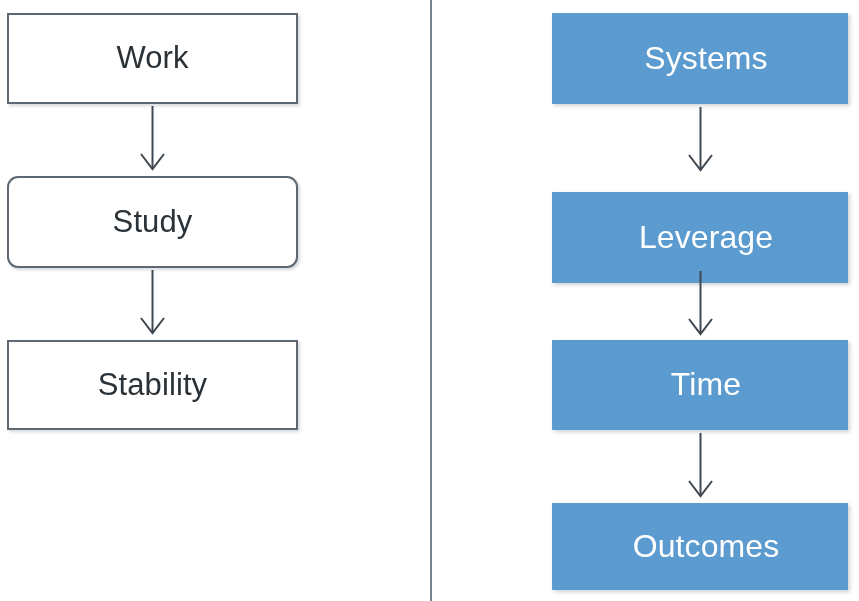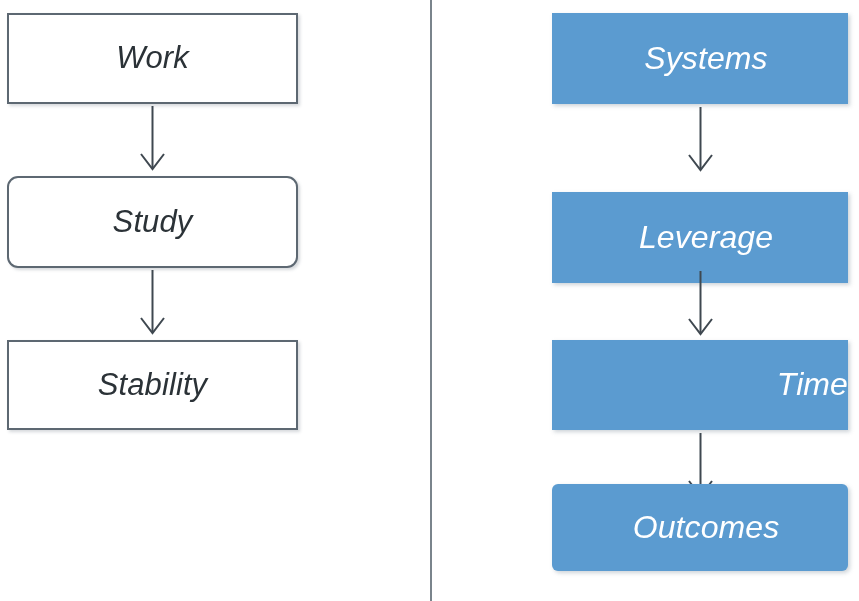--- a/index.html
+++ b/index.html
@@ -36,21 +36,20 @@
   
   .node {
     position: absolute;
     box-sizing: border-box;
     display: flex;
     align-items: center;
     justify-content: center;
     text-align: center;
     line-height: 1.1;
     letter-spacing: 0.1px;
-    font-style: italic;
   }
 
   
   .node.outline {
     background: #ffffff;
     border: 2px solid #5d6872;
     color: #2b3237;
     box-shadow: 2px 2px 3px rgba(120, 130, 140, 0.30);
   }
 
@@ -140,30 +139,30 @@
       <span class="node-label">Leverage</span>
     </div>
 
     <div class="arrow" style="left:683px;top:271px;width:35px;height:68px;">
       <svg width="35" height="68" viewBox="0 0 35 68">
         <line x1="17.5" y1="0" x2="17.5" y2="62" stroke="#3f4850" stroke-width="2"></line>
         <polyline points="6,48 17.5,63 29,48" fill="none" stroke="#3f4850" stroke-width="2"></polyline>
       </svg>
     </div>
 
-    <div class="node filled" style="top:340px;height:90px;justify-content:flex-end;">
+    <div class="node filled" style="top:340px;height:90px;">
       <span class="node-label">Time</span>
     </div>
 
     <div class="arrow" style="left:683px;top:433px;width:35px;height:68px;">
       <svg width="35" height="68" viewBox="0 0 35 68">
         <line x1="17.5" y1="0" x2="17.5" y2="62" stroke="#3f4850" stroke-width="2"></line>
         <polyline points="6,48 17.5,63 29,48" fill="none" stroke="#3f4850" stroke-width="2"></polyline>
       </svg>
     </div>
 
-    <div class="node filled" style="top:484px;height:87px;border-radius:6px;">
+    <div class="node filled" style="top:503px;height:87px;">
       <span class="node-label">Outcomes</span>
     </div>
 
   </div>
 
 </div>
 
 </body></html>

